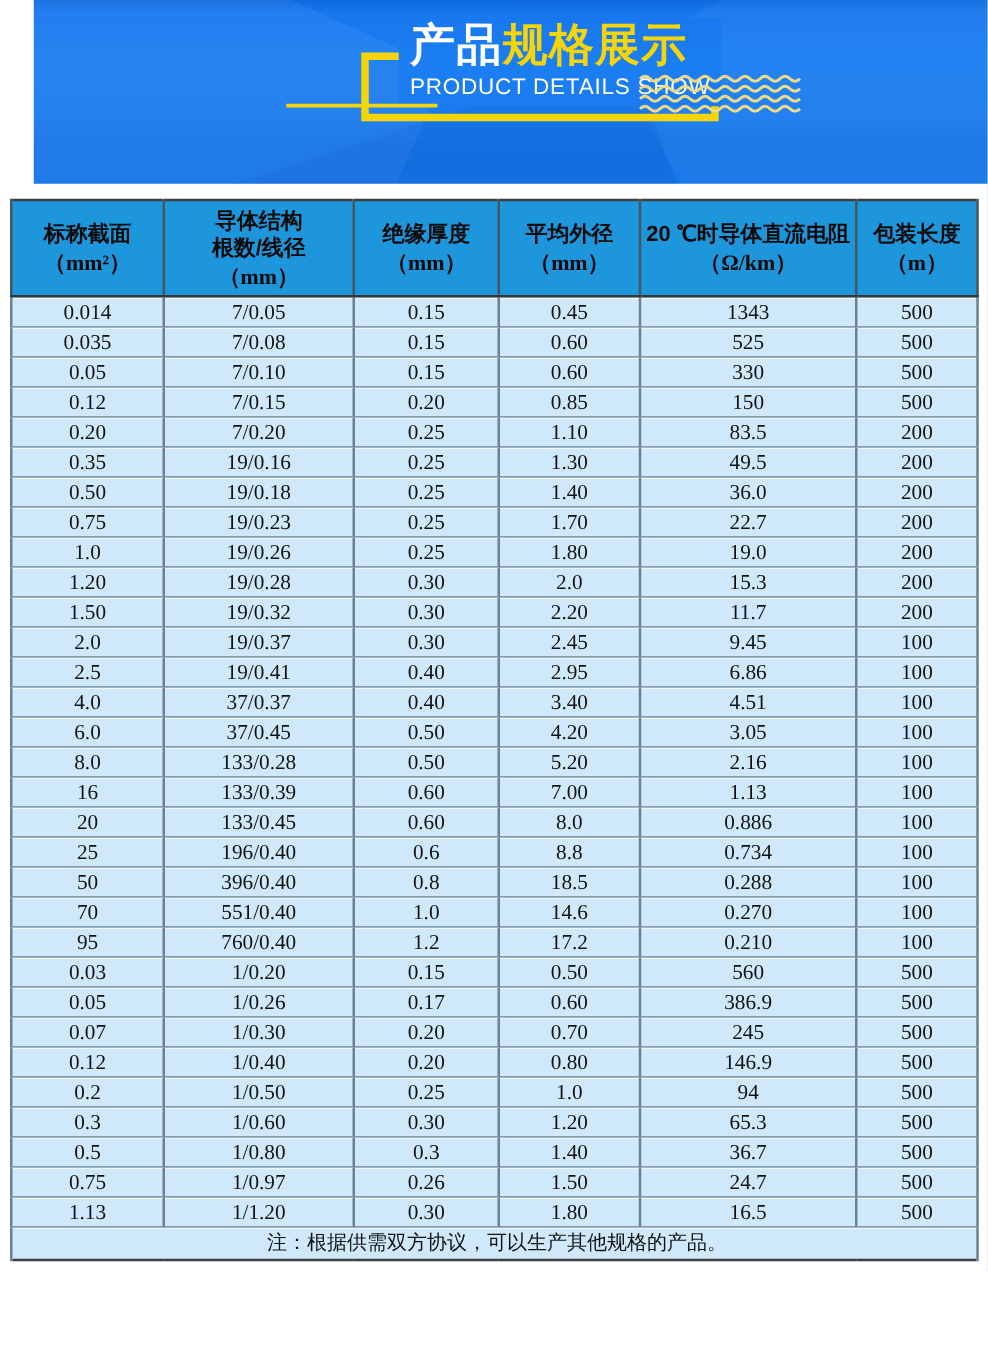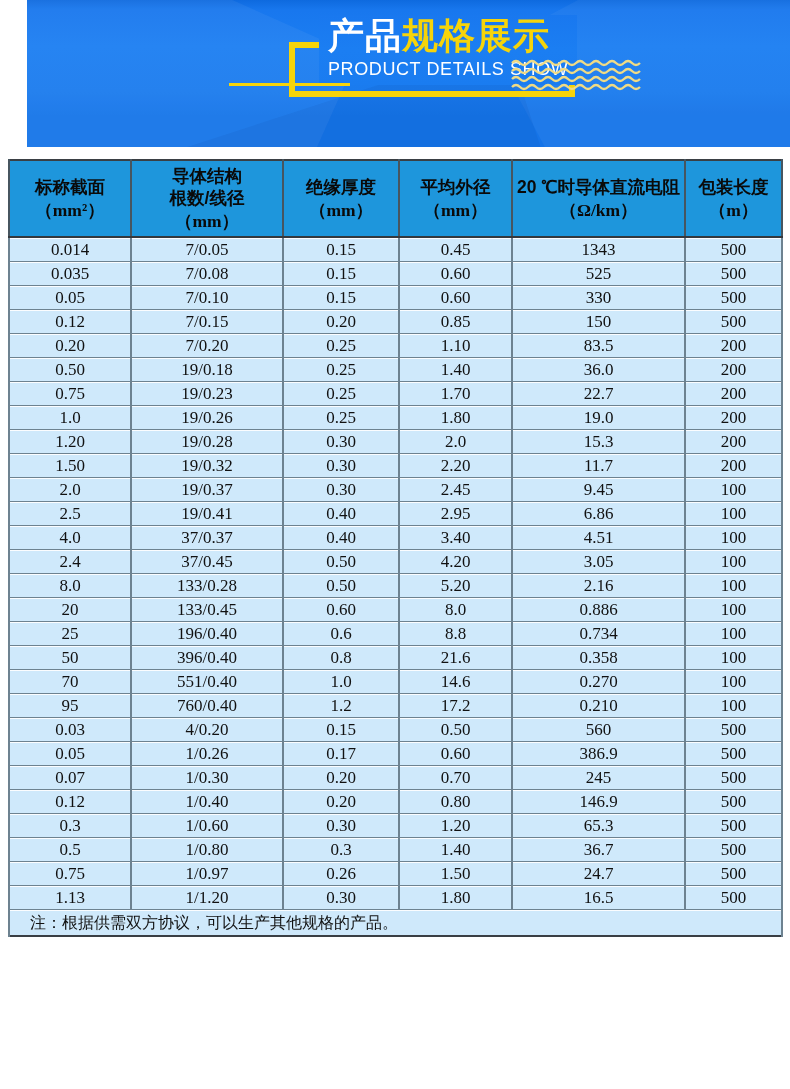--- a/index.html
+++ b/index.html
@@ -67,21 +67,21 @@
   td{
     font-family:"Liberation Serif",serif;font-size:17px;color:#111111;
     text-align:center;height:23px;line-height:23px;padding:0;
     border:1px solid var(--grid_color,#6d8290);
     border-left-width:2px;border-right-width:2px;
     box-shadow:inset 0 1px 0 rgba(255,255,255,.9);
     background:var(--row_blue,#cfe9fb);
   }
   td.note-cell{
     font-family:"Liberation Sans",sans-serif;font-size:16px;
-    text-align:left;padding-left:20px;height:25px;line-height:25px;
+    text-align:center;padding-left:4px;height:25px;line-height:25px;
     font-weight:500;
   }
 </style>
 </head>
 <body>
 
 <div class="banner">
   <div class="facet facet-left"></div>
   <div class="facet facet-right"></div>
   <div class="facet facet-bottom"></div>
@@ -186,20 +186,28 @@
         </tr>
         <tr>
           <td>0.20</td>
           <td>7/0.20</td>
           <td>0.25</td>
           <td>1.10</td>
           <td>83.5</td>
           <td>200</td>
         </tr>
         <tr>
+          <td>0.35</td>
+          <td>19/0.16</td>
+          <td>0.25</td>
+          <td>1.30</td>
+          <td>49.5</td>
+          <td>200</td>
+        </tr>
+        <tr>
           <td>0.50</td>
           <td>19/0.18</td>
           <td>0.25</td>
           <td>1.40</td>
           <td>36.0</td>
           <td>200</td>
         </tr>
         <tr>
           <td>0.75</td>
           <td>19/0.23</td>
@@ -250,78 +258,86 @@
         </tr>
         <tr>
           <td>4.0</td>
           <td>37/0.37</td>
           <td>0.40</td>
           <td>3.40</td>
           <td>4.51</td>
           <td>100</td>
         </tr>
         <tr>
-          <td>2.4</td>
+          <td>6.0</td>
           <td>37/0.45</td>
           <td>0.50</td>
           <td>4.20</td>
           <td>3.05</td>
           <td>100</td>
         </tr>
         <tr>
           <td>8.0</td>
           <td>133/0.28</td>
           <td>0.50</td>
           <td>5.20</td>
           <td>2.16</td>
           <td>100</td>
         </tr>
         <tr>
+          <td>16</td>
+          <td>133/0.39</td>
+          <td>0.60</td>
+          <td>7.00</td>
+          <td>1.13</td>
+          <td>100</td>
+        </tr>
+        <tr>
           <td>20</td>
           <td>133/0.45</td>
           <td>0.60</td>
           <td>8.0</td>
           <td>0.886</td>
           <td>100</td>
         </tr>
         <tr>
           <td>25</td>
           <td>196/0.40</td>
           <td>0.6</td>
           <td>8.8</td>
           <td>0.734</td>
           <td>100</td>
         </tr>
         <tr>
           <td>50</td>
           <td>396/0.40</td>
           <td>0.8</td>
-          <td>21.6</td>
-          <td>0.358</td>
+          <td>18.5</td>
+          <td>0.288</td>
           <td>100</td>
         </tr>
         <tr>
           <td>70</td>
           <td>551/0.40</td>
           <td>1.0</td>
           <td>14.6</td>
           <td>0.270</td>
           <td>100</td>
         </tr>
         <tr>
           <td>95</td>
           <td>760/0.40</td>
           <td>1.2</td>
           <td>17.2</td>
           <td>0.210</td>
           <td>100</td>
         </tr>
         <tr>
           <td>0.03</td>
-          <td>4/0.20</td>
+          <td>1/0.20</td>
           <td>0.15</td>
           <td>0.50</td>
           <td>560</td>
           <td>500</td>
         </tr>
         <tr>
           <td>0.05</td>
           <td>1/0.26</td>
           <td>0.17</td>
           <td>0.60</td>
@@ -335,20 +351,28 @@
           <td>0.70</td>
           <td>245</td>
           <td>500</td>
         </tr>
         <tr>
           <td>0.12</td>
           <td>1/0.40</td>
           <td>0.20</td>
           <td>0.80</td>
           <td>146.9</td>
+          <td>500</td>
+        </tr>
+        <tr>
+          <td>0.2</td>
+          <td>1/0.50</td>
+          <td>0.25</td>
+          <td>1.0</td>
+          <td>94</td>
           <td>500</td>
         </tr>
         <tr>
           <td>0.3</td>
           <td>1/0.60</td>
           <td>0.30</td>
           <td>1.20</td>
           <td>65.3</td>
           <td>500</td>
         </tr>

